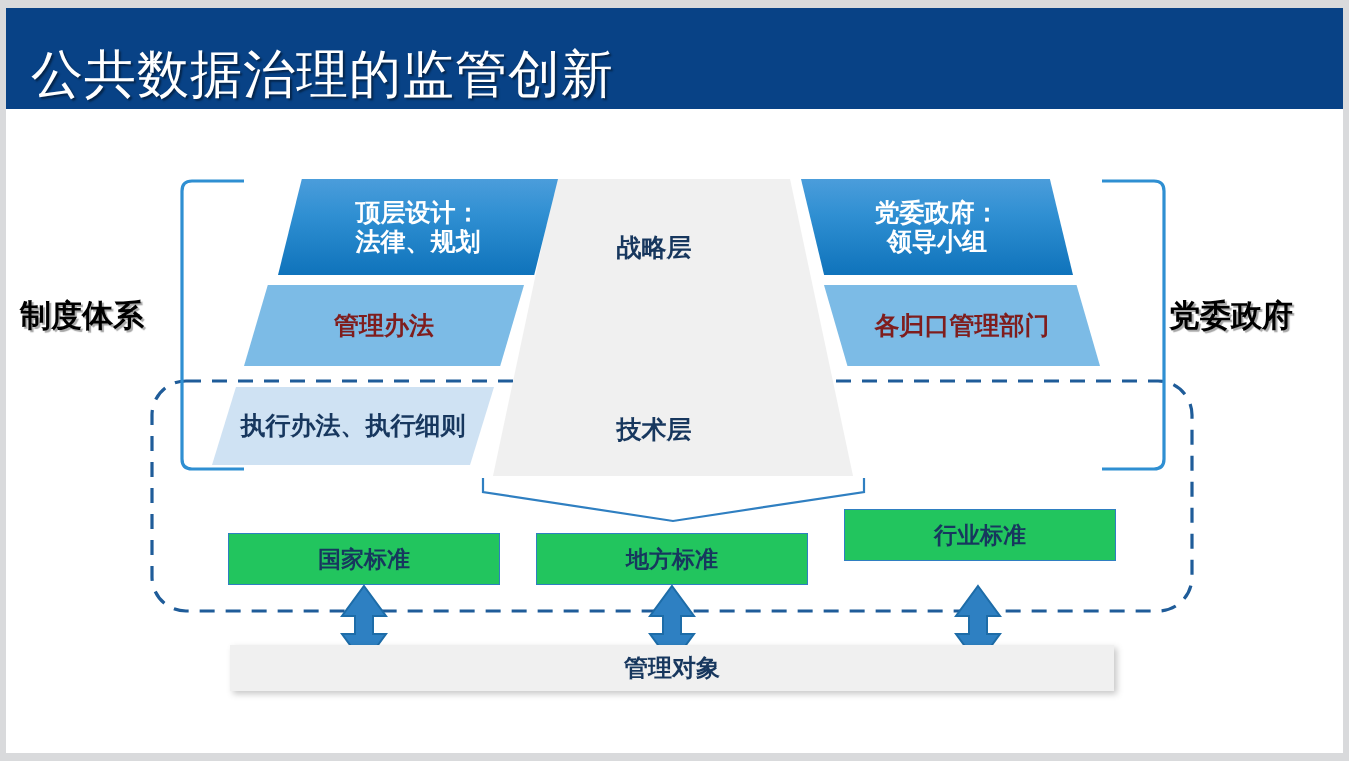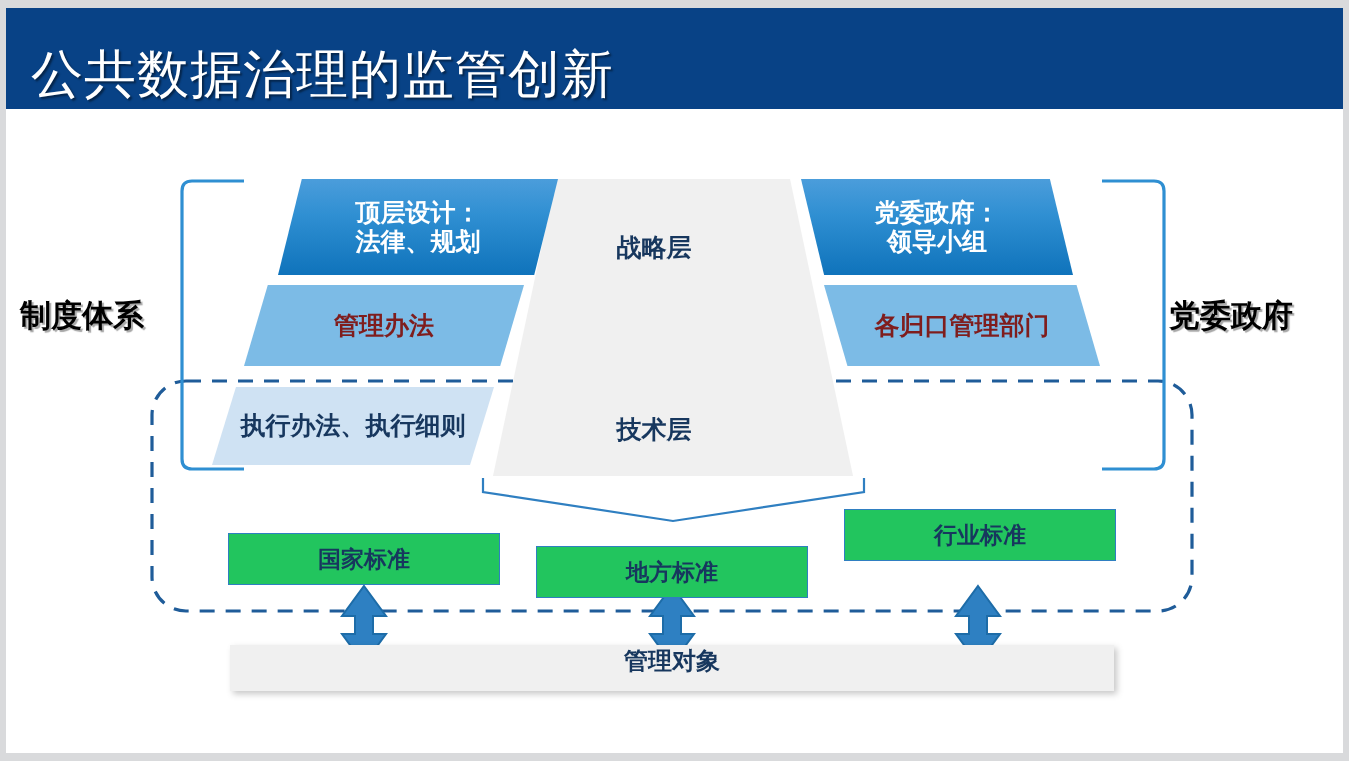--- a/index.html
+++ b/index.html
@@ -70,21 +70,21 @@
     position:absolute;height:52px;background:#22c55e;
     border:1.6px solid #2f7fc1;box-sizing:border-box;
     display:flex;align-items:center;justify-content:center;
     font-size:23px;font-weight:bold;color:#17375e;text-align:center;
   }
 
   
   #object-bar{
     position:absolute;left:224px;top:536px;width:884px;height:46px;
     background:#f0f0f0;
-    display:flex;align-items:flex-start;justify-content:center;
+    display:flex;align-items:center;justify-content:center;
     font-size:24px;font-weight:bold;color:#17375e;
     filter:drop-shadow(3px 3px 3px rgba(0,0,0,.22));
   }
 
   
   .side-label{
     position:absolute;font-size:31px;font-weight:bold;color:#000000;
     text-shadow:2px 2px 1px rgba(0,0,0,.35);
     white-space:nowrap;
     text-align:right;
@@ -161,21 +161,21 @@
       <span>各归口管理部门</span>
     </div>
 
 
     <div class="side-label" id="label-zhidu">制度体系</div>
     <div class="side-label" id="label-zuzhi">党委政府</div>
 
     <div class="std-box" style="left:222px;top:424px;width:272px;">
       <span>国家标准</span>
     </div>
-    <div class="std-box" style="left:530px;top:424px;width:272px;margin-top:13px;">
+    <div class="std-box" style="left:530px;top:424px;width:272px;">
       <span>地方标准</span>
     </div>
     <div class="std-box" style="left:838px;top:400px;width:272px;">
       <span>行业标准</span>
     </div>
 
     <div id="object-bar">
       <span>管理对象</span>
     </div>
 

